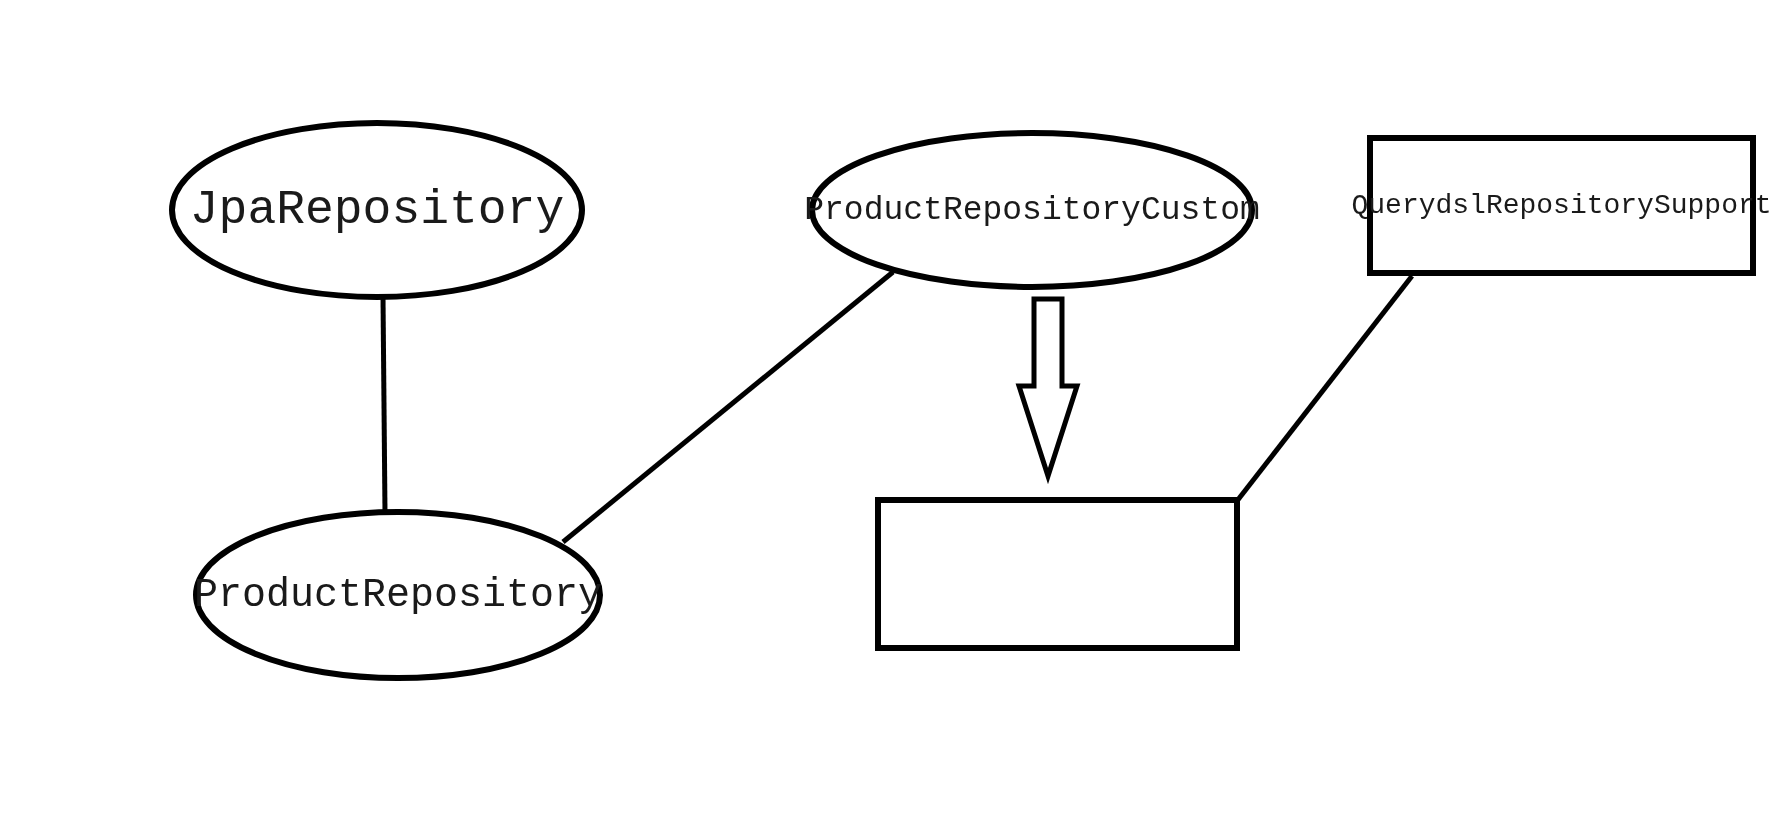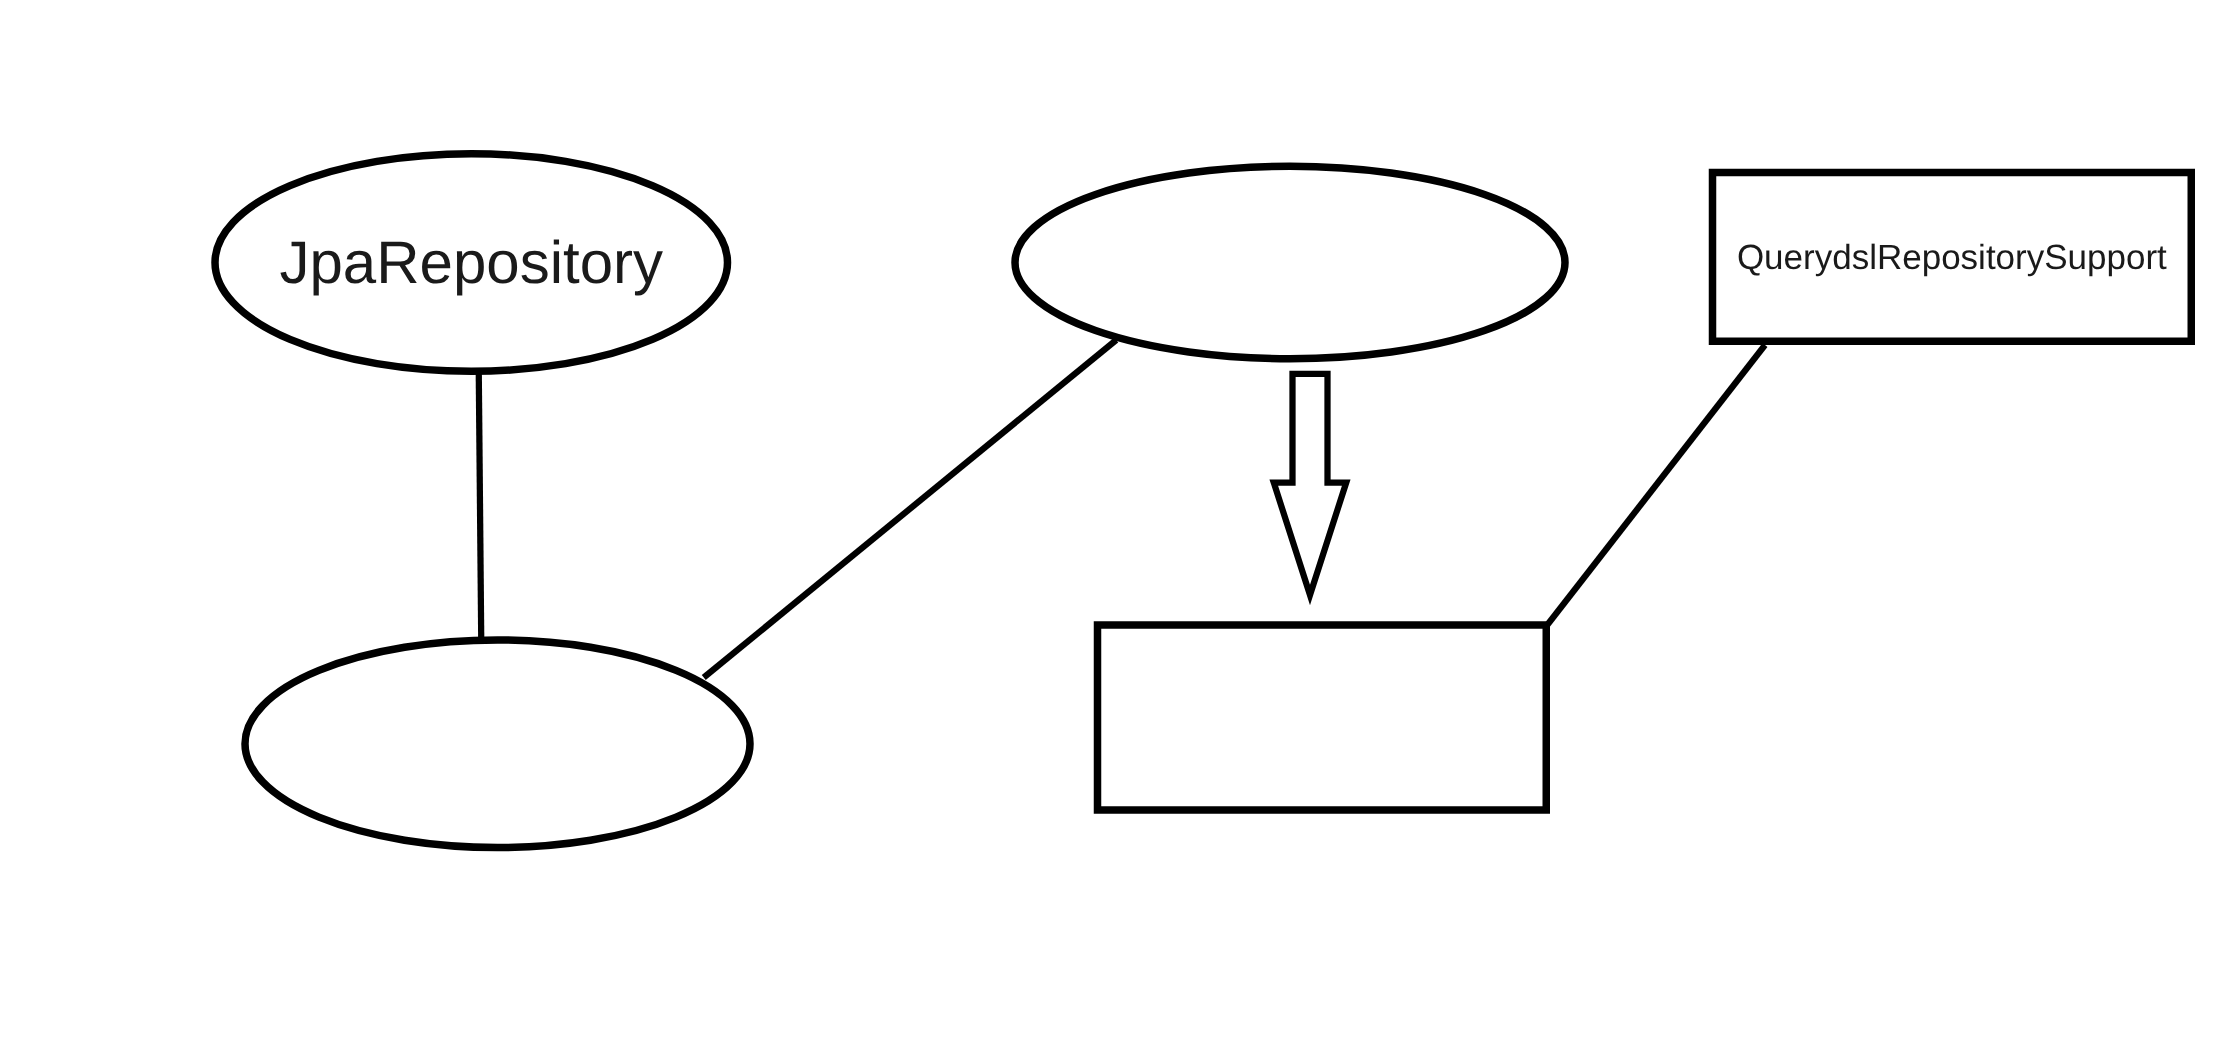--- a/index.html
+++ b/index.html
@@ -25,20 +25,21 @@
   }
   .node-label {
     position: absolute;
     display: flex;
     align-items: center;
     justify-content: center;
     text-align: center;
     color: #1a1a1a;
     white-space: nowrap;
     pointer-events: none;
+    font-family: Liberation Mono, monospace;
   }
   .lbl-jpa      { left: 172px; top: 123px; width: 410px; height: 174px; font-size: 48px; }
   .lbl-product  { left: 196px; top: 512px; width: 404px; height: 166px; font-size: 40px; }
   .lbl-custom   { left: 812px; top: 133px; width: 440px; height: 154px; font-size: 33px; }
   .lbl-querydsl { left: 1370px; top: 138px; width: 383px; height: 135px; font-size: 28px; }
   .lbl-impl     { left: 878px; top: 500px; width: 359px; height: 148px; font-size: 25px; }
 </style>
 </head>
 <body>
 
@@ -55,18 +56,20 @@
     <ellipse cx="377" cy="210" rx="205" ry="87" fill="#ffffff" stroke="#000000" stroke-width="6"></ellipse>
     <ellipse cx="398" cy="595" rx="202" ry="83" fill="#ffffff" stroke="#000000" stroke-width="6"></ellipse>
     <ellipse cx="1032" cy="210" rx="220" ry="77" fill="#ffffff" stroke="#000000" stroke-width="6"></ellipse>
 
     <rect x="1370" y="138" width="383" height="135" fill="#ffffff" stroke="#000000" stroke-width="6"></rect>
     <rect x="878" y="500" width="359" height="148" fill="#ffffff" stroke="#000000" stroke-width="6"></rect>
   </svg>
 
   <div class="node-label lbl-jpa">JpaRepository</div>
 
+  <div class="node-label lbl-product">ProductRepository</div>
 
+  <div class="node-label lbl-custom">ProductRepositoryCustom</div>
 
   <div class="node-label lbl-querydsl">QuerydslRepositorySupport</div>
 
 
 </div>
 
 </body></html>

